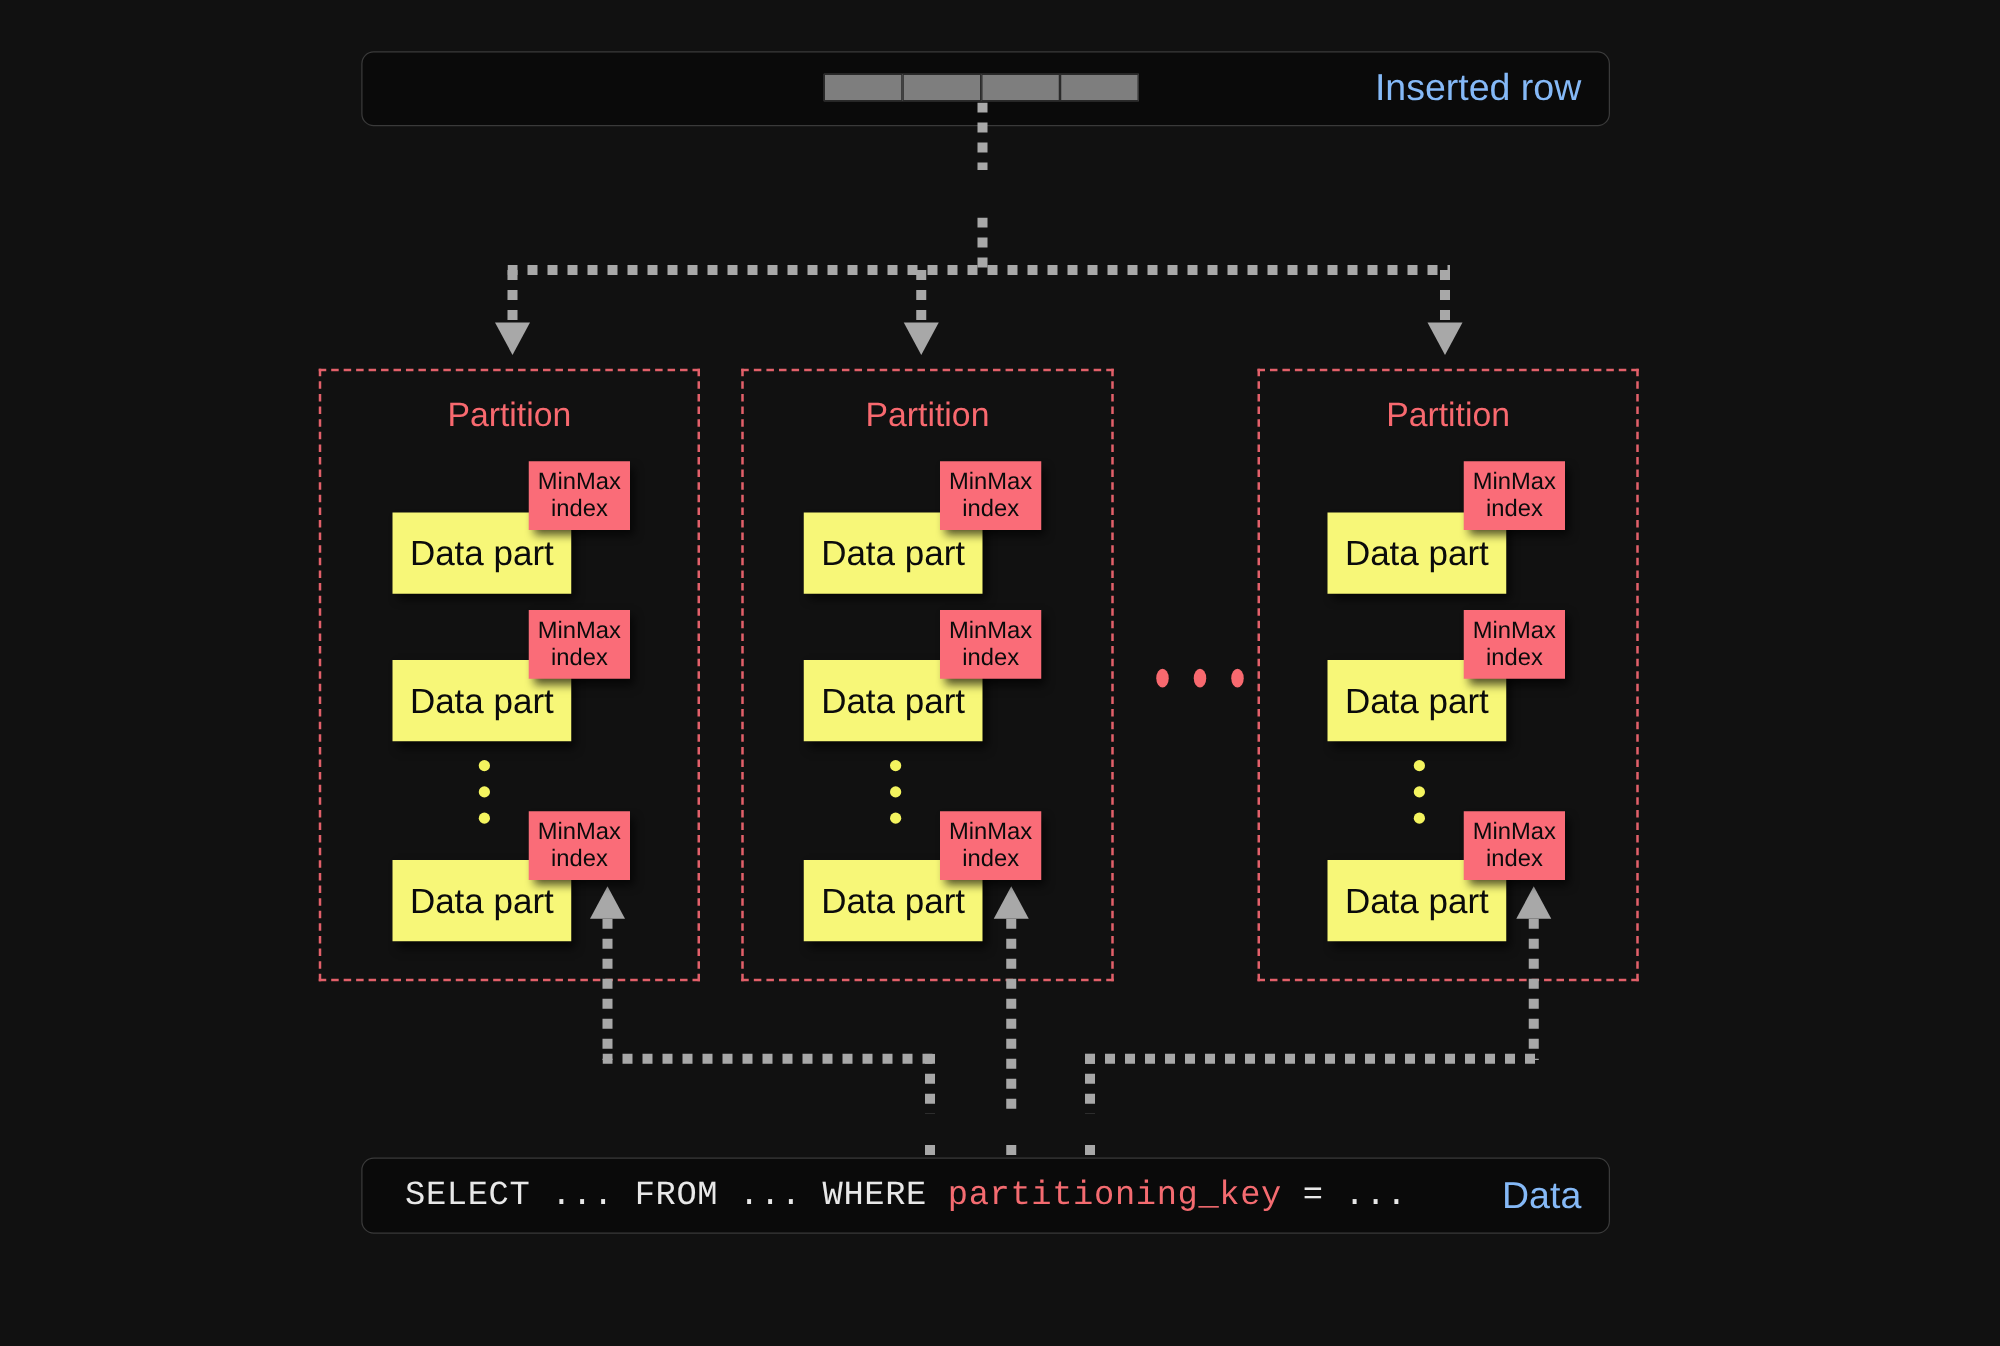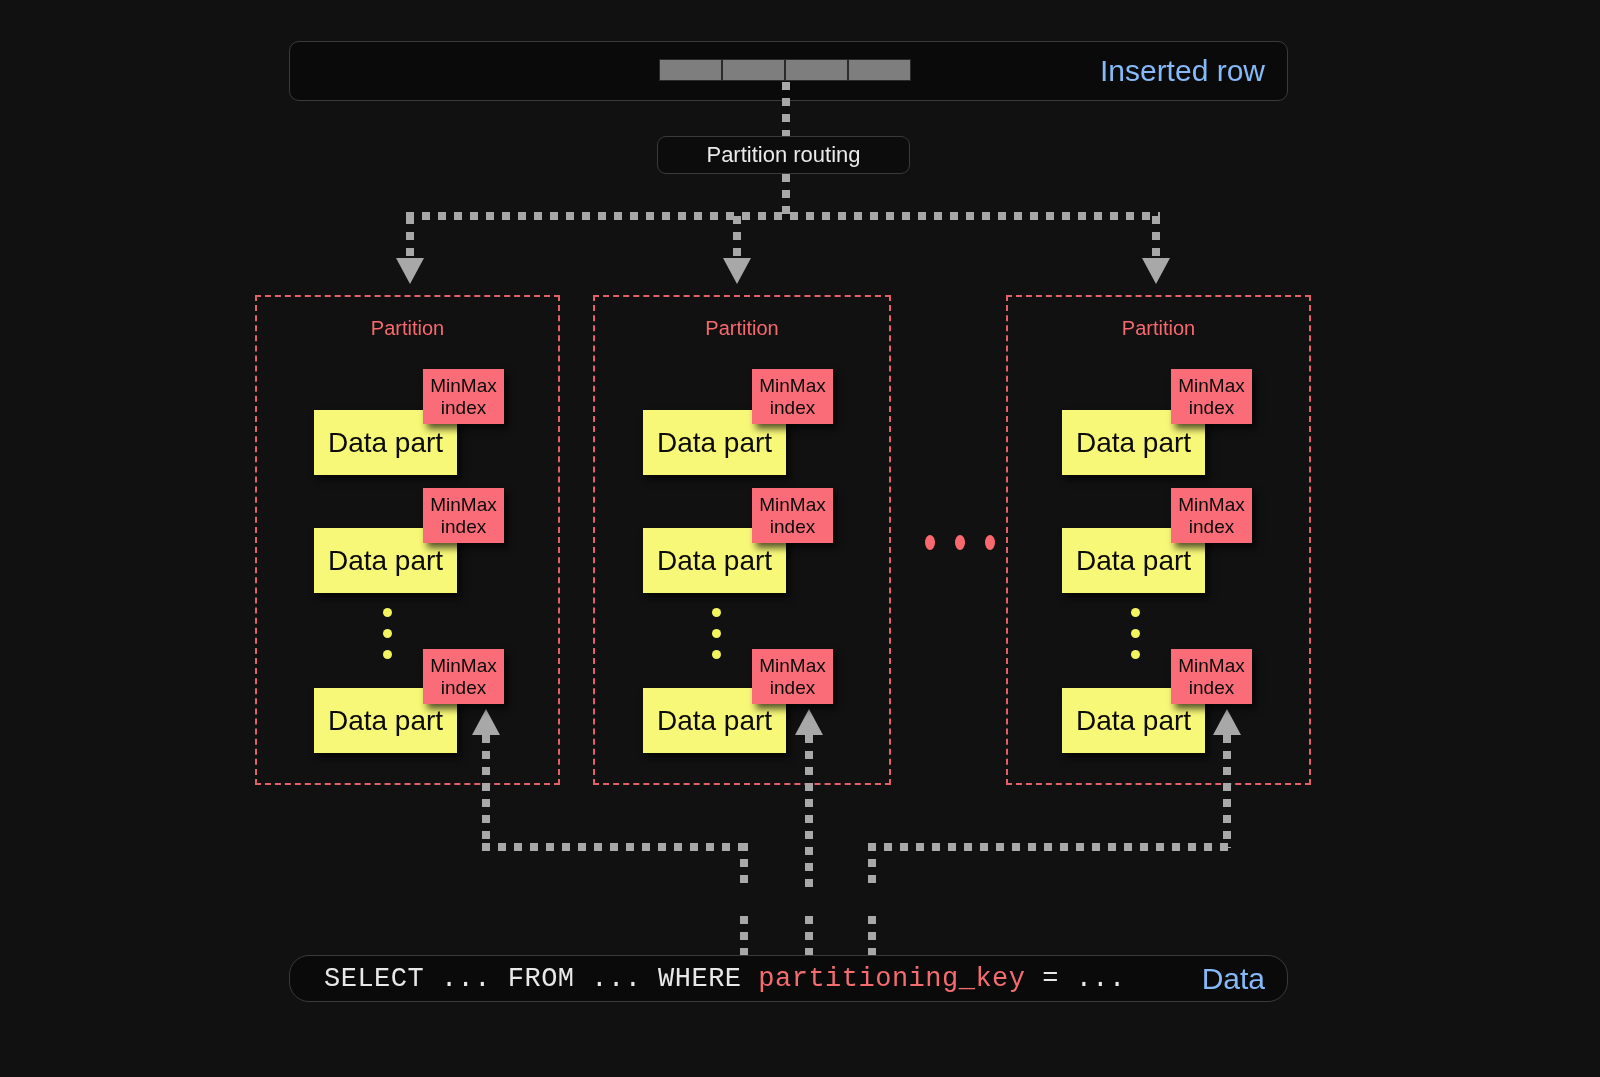--- a/index.html
+++ b/index.html
@@ -84,21 +84,21 @@
     box-sizing: border-box;
     background: transparent;
   }
   .partition-title {
     position: absolute;
     top: 20px;
     left: 0;
     right: 0;
     text-align: center;
     color: #f8696f;
-    font-size: 20px;
+    font-size: 27px;
   }
 
   
   .data-part {
     position: absolute;
     background: #f7f778;
     color: #0b0b0b;
     font-size: 28px;
     display: flex;
     align-items: center;
@@ -171,23 +171,20 @@
   </div>
   <div class="row-cells" style="left:659px; top:59px;">
     <div class="row-cell"></div>
     <div class="row-cell"></div>
     <div class="row-cell"></div>
     <div class="row-cell"></div>
   </div>
 
   <div class="vline" style="left:782px; top:82px; height:54px;"></div>
 
-  <div class="pill" style="left:657px; top:136px; width:253px; height:38px;">
-    <span>Partition routing</span>
-  </div>
 
   <div class="vline" style="left:782px; top:174px; height:42px;"></div>
 
   <div class="hline" style="left:406px; top:212px; width:754px;"></div>
 
   <div class="vline" style="left:406px; top:216px; height:46px;"></div>
   <div class="arrow-down" style="left:396px; top:258px;"></div>
 
   <div class="vline" style="left:733px; top:216px; height:46px;"></div>
   <div class="arrow-down" style="left:723px; top:258px;"></div>
@@ -302,18 +299,18 @@
   <div class="arrow-up" style="left:1213px; top:709px;"></div>
   <div class="vline" style="left:1223px; top:735px; height:113px;"></div>
   <div class="hline" style="left:868px; top:843px; width:363px;"></div>
   <div class="vline" style="left:868px; top:843px; height:48px;"></div>
 
 
   <div class="vline" style="left:740px; top:916px; height:42px;"></div>
   <div class="vline" style="left:805px; top:916px; height:42px;"></div>
   <div class="vline" style="left:868px; top:916px; height:42px;"></div>
 
-  <div class="banner" style="left:289px; top:955px; width:999px; height:47px;border-radius:20px;">
+  <div class="banner" style="left:289px; top:926px; width:999px; height:61px;">
     <div class="query-text"><span>SELECT ... FROM ... WHERE </span><span class="query-key">partitioning_key</span><span> = ...</span></div>
     <div class="banner-label">Data</div>
   </div>
 
 </div>
 
 </body></html>

